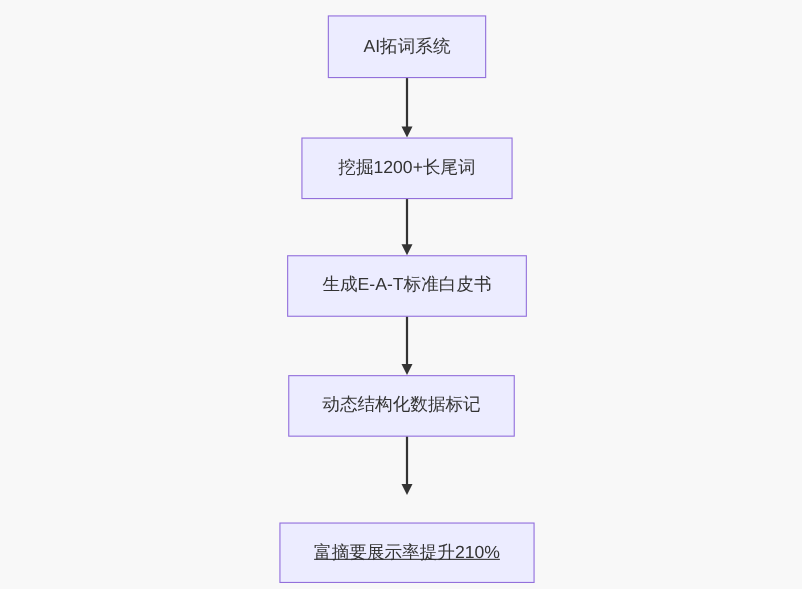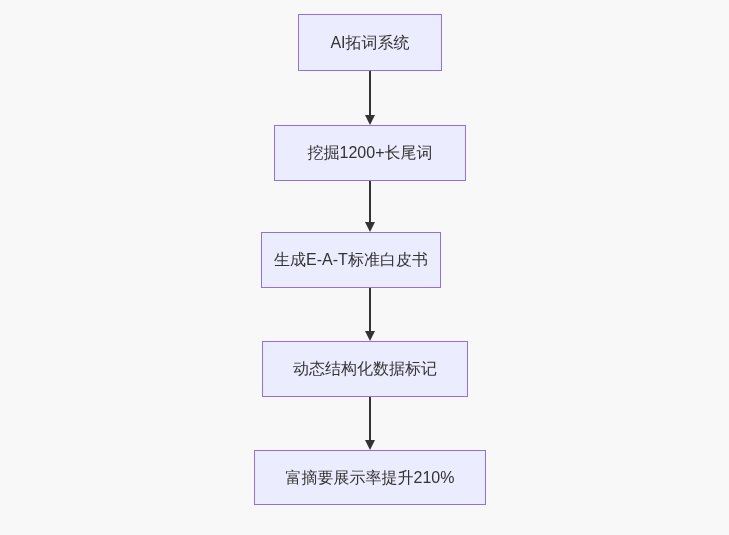--- a/index.html
+++ b/index.html
@@ -30,23 +30,23 @@
     color: var(--node-text);
     display: flex;
     align-items: center;
     justify-content: center;
     font-size: 16px;
     line-height: 1;
     white-space: nowrap;
   }
   .node1 { left: 298px; top: 14px;  width: 144px; height: 57px; }
   .node2 { left: 274px; top: 125px; width: 192px; height: 56px; }
-  .node3 { left: 261px; top: 232px; width: 180px; height: 56px; }
+  .node3 { left: 261px; top: 232px; width: 218px; height: 56px; }
   .node4 { left: 262px; top: 341px; width: 206px; height: 56px; }
-  .node5 { left: 254px; top: 450px; width: 232px; height: 55px; }
+  .node5 { left: 254px; top: 475px; width: 232px; height: 55px; text-decoration: underline; }
 
   .arrow {
     position: absolute;
     left: 363px;
     width: 14px;
   }
   .arrow1 { top: 71px;  height: 54px; }
   .arrow2 { top: 181px; height: 51px; }
   .arrow3 { top: 288px; height: 53px; }
   .arrow4 { top: 397px; height: 53px; }

